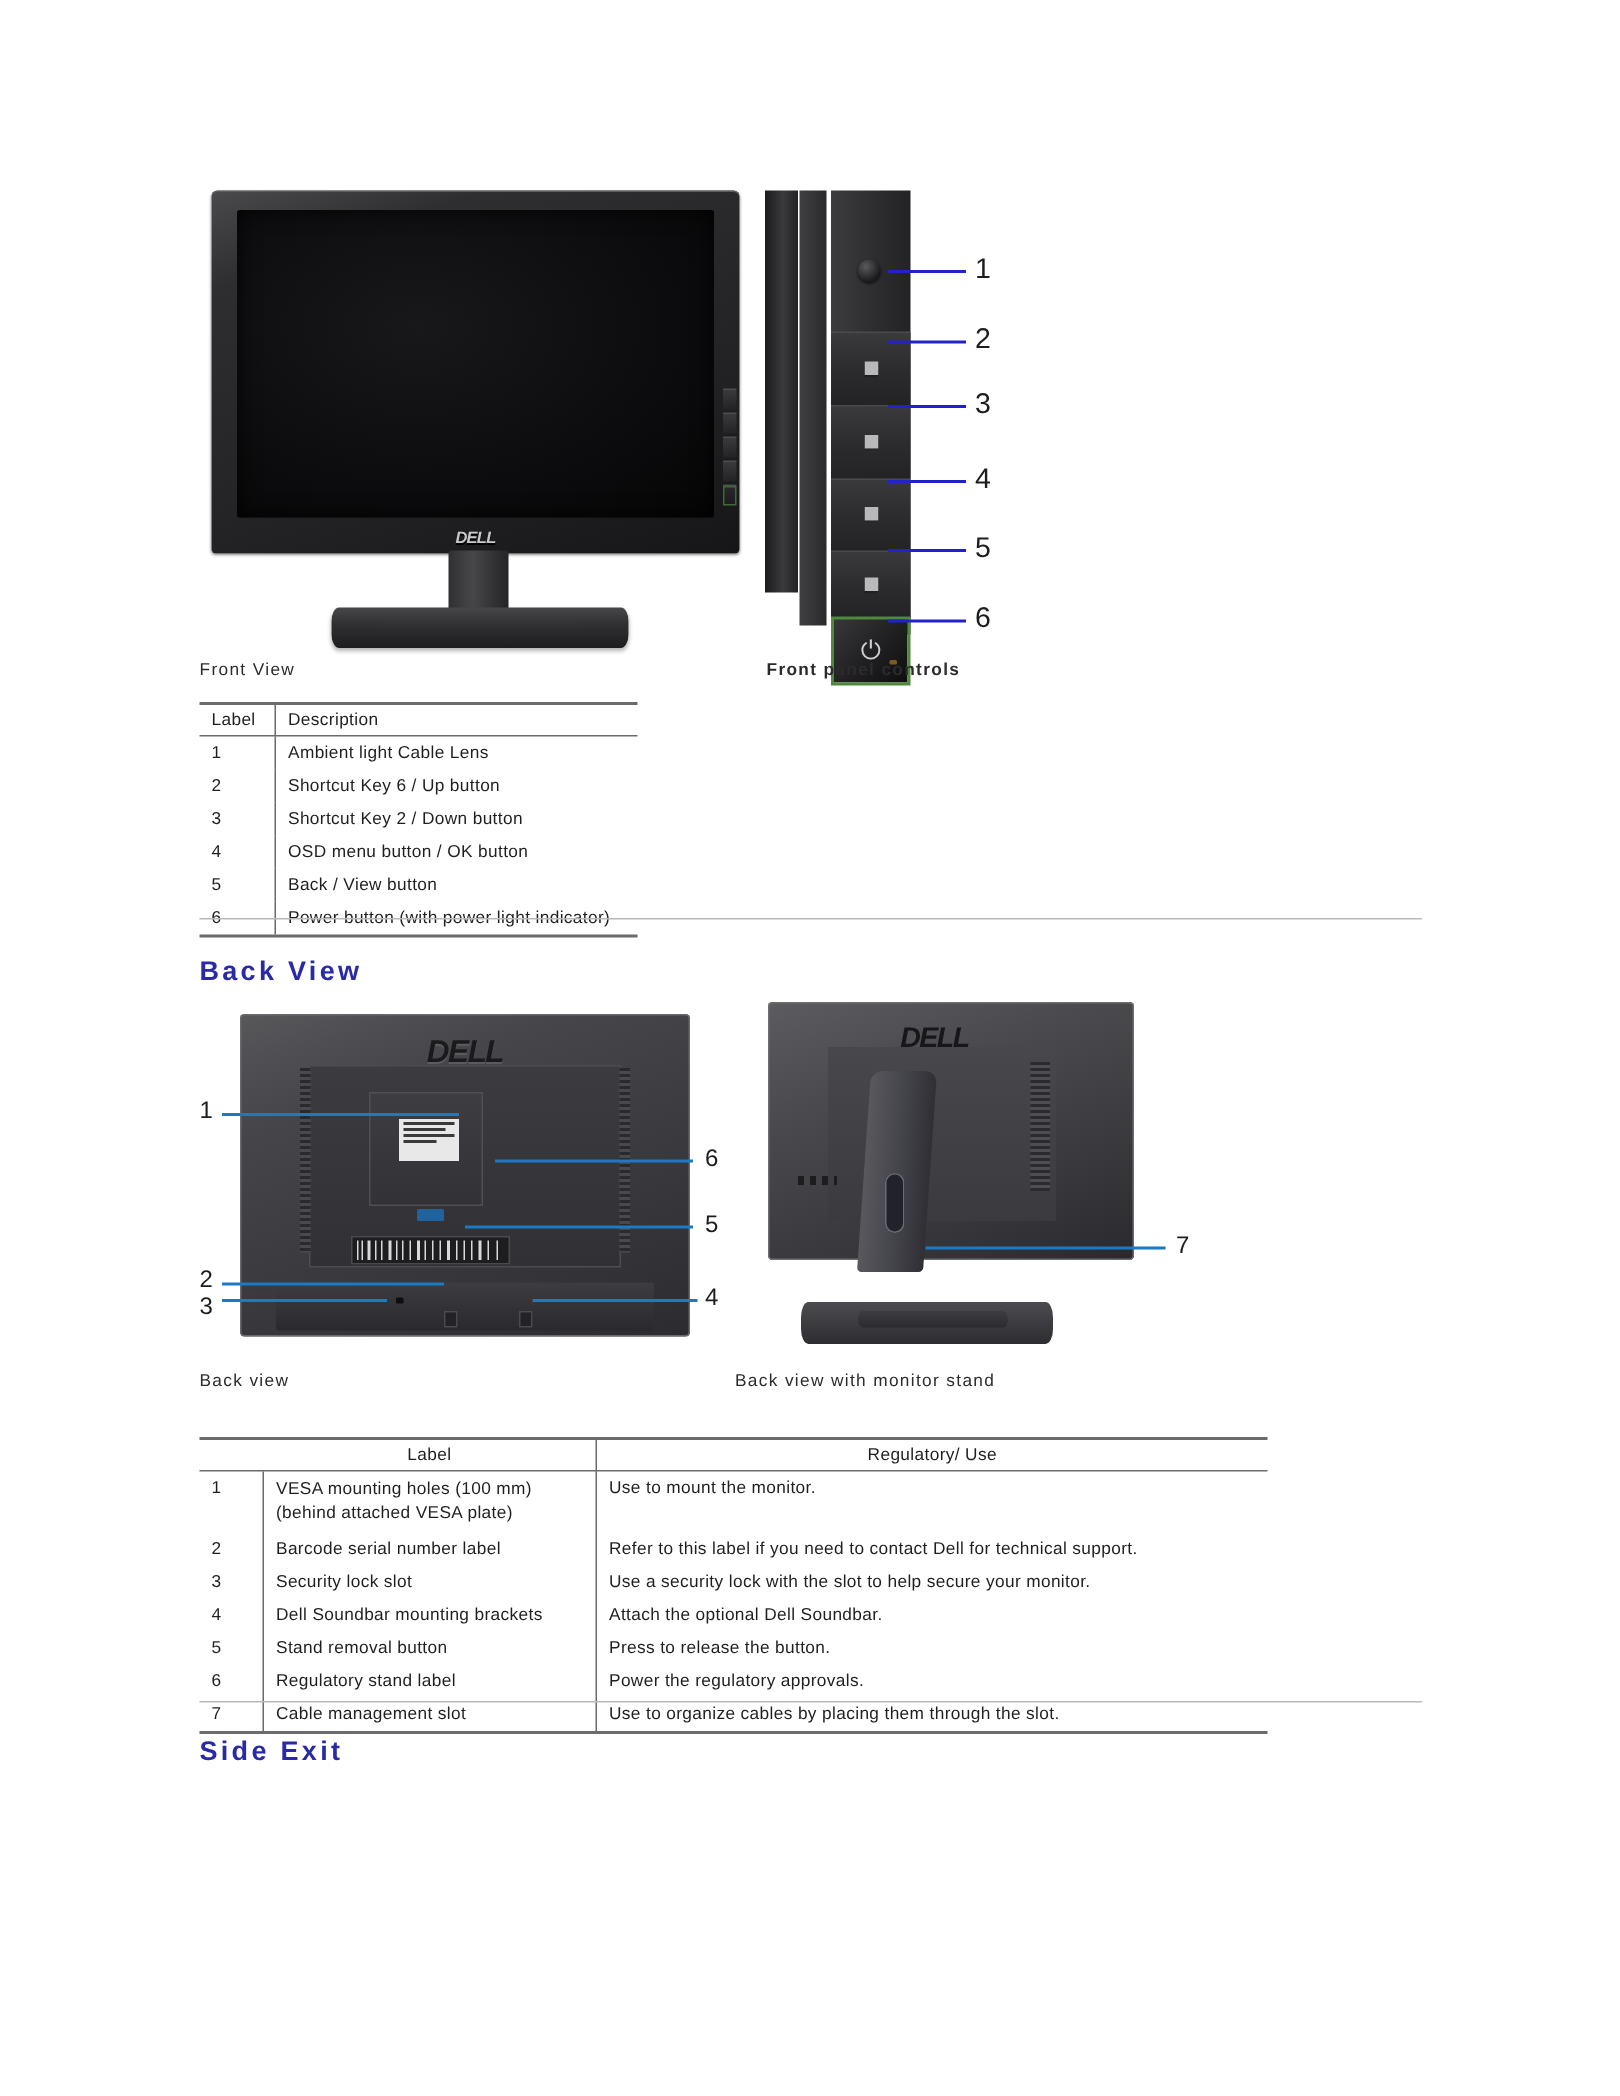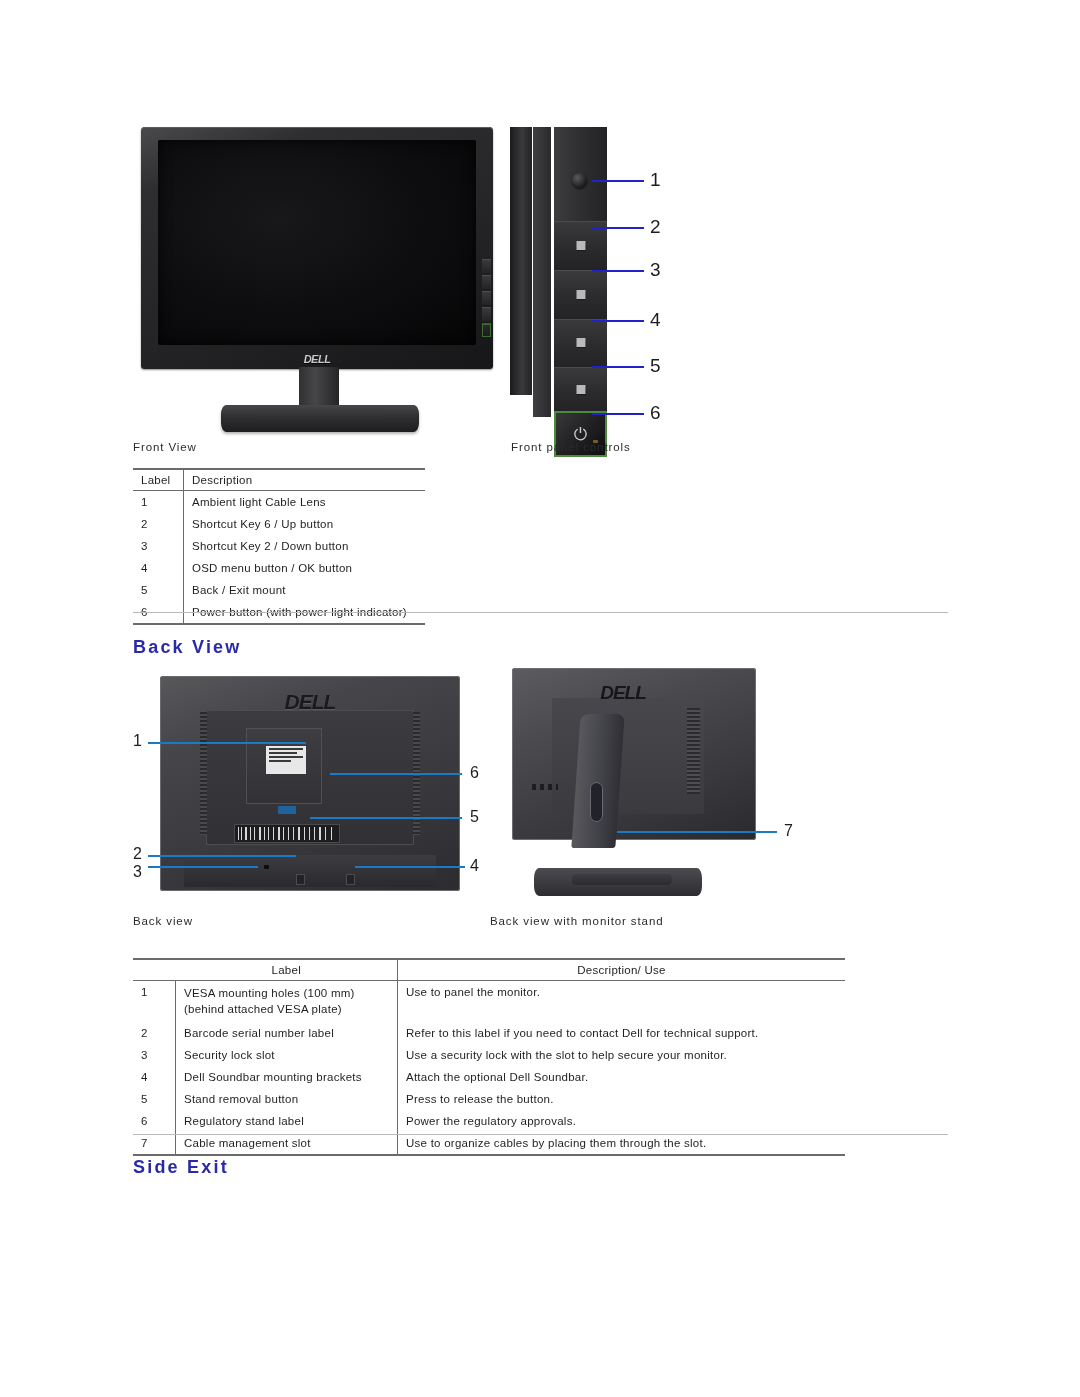--- a/index.html
+++ b/index.html
@@ -469,21 +469,21 @@
 <div class="leader" style="left:592px;top:413px;width:52px;background:#2222cc;"></div>
 
 <div class="callout-num" style="left:650px;top:170px;">1</div>
 <div class="callout-num" style="left:650px;top:217px;">2</div>
 <div class="callout-num" style="left:650px;top:260px;">3</div>
 <div class="callout-num" style="left:650px;top:310px;">4</div>
 <div class="callout-num" style="left:650px;top:356px;">5</div>
 <div class="callout-num" style="left:650px;top:403px;">6</div>
 
 <div class="caption" style="left:133px;top:441px;">Front View</div>
-<div class="caption" style="left:511px;top:441px;">Front panel controls</div>
+<div class="caption" style="left:511px;top:441px;font-weight:bold;">Front panel controls</div>
 
 <table class="spec" id="front-table">
   <thead>
     <tr>
       <th class="c-label">Label</th>
       <th class="c-desc">Description</th>
     </tr>
   </thead>
   <tbody>
     <tr>
@@ -497,21 +497,21 @@
     <tr>
       <td class="c-label">3</td>
       <td class="c-desc">Shortcut Key 2 / Down button</td>
     </tr>
     <tr>
       <td class="c-label">4</td>
       <td class="c-desc">OSD menu button / OK button</td>
     </tr>
     <tr>
       <td class="c-label">5</td>
-      <td class="c-desc">Back / Exit mount</td>
+      <td class="c-desc">Back / View button</td>
     </tr>
     <tr>
       <td class="c-label">6</td>
       <td class="c-desc">Power button (with power light indicator)</td>
     </tr>
   </tbody>
 </table>
 
 <div class="hrule" style="left:133px;top:612px;width:815px;"></div>
 
@@ -590,29 +590,29 @@
 <div class="callout-num small" style="left:784px;top:823px;">7</div>
 
 <div class="caption" style="left:133px;top:915px;">Back view</div>
 <div class="caption" style="left:490px;top:915px;">Back view with monitor stand</div>
 
 <table class="spec" id="back-table">
   <thead>
     <tr>
       <th class="c-num"></th>
       <th class="c-label">Label</th>
-      <th class="c-desc">Description/ Use</th>
+      <th class="c-desc">Regulatory/ Use</th>
     </tr>
   </thead>
   <tbody>
     <tr>
       <td class="c-num">1</td>
       <td class="c-label nowrap-lines">VESA mounting holes (100 mm)
 (behind attached VESA plate)</td>
-      <td class="c-desc">Use to panel the monitor.</td>
+      <td class="c-desc">Use to mount the monitor.</td>
     </tr>
     <tr>
       <td class="c-num">2</td>
       <td class="c-label">Barcode serial number label</td>
       <td class="c-desc">Refer to this label if you need to contact Dell for technical support.</td>
     </tr>
     <tr>
       <td class="c-num">3</td>
       <td class="c-label">Security lock slot</td>
       <td class="c-desc">Use a security lock with the slot to help secure your monitor.</td>

